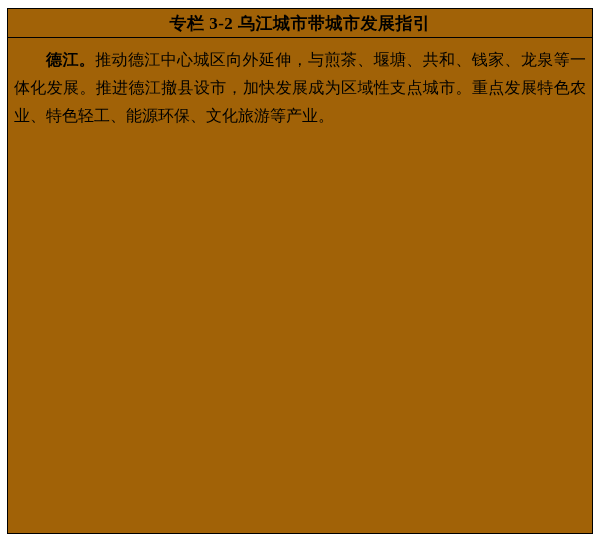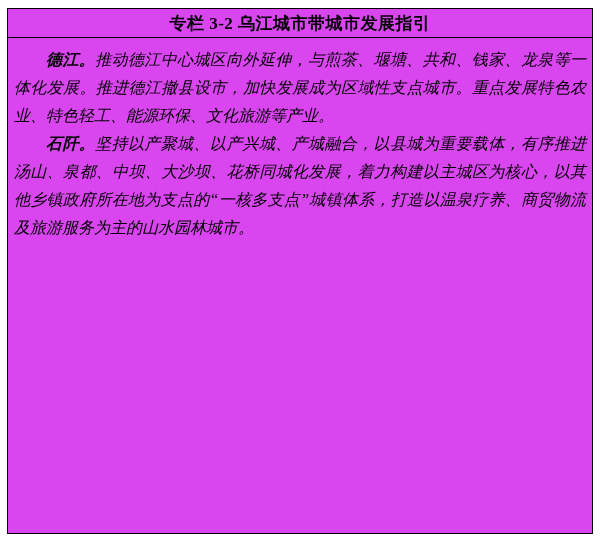--- a/index.html
+++ b/index.html
@@ -18,54 +18,52 @@
     background: #ffffff;
   }
   .panel {
     position: absolute;
     left: 7px;
     top: 8px;
     width: 586px;
     height: 526px;
     box-sizing: border-box;
     border: 1px solid #000000;
-    background: #d946ef;
+    background: #a16207;
     overflow: hidden;
   }
   .panel-title {
     height: 29px;
     box-sizing: border-box;
     border-bottom: 1px solid #000000;
     display: flex;
     align-items: center;
     justify-content: center;
     font-size: 17px;
     font-weight: 700;
     letter-spacing: 0.5px;
     white-space: pre;
   }
   .panel-body {
     padding: 8px 6px 0 6px;
-    font-style: italic;
   }
   .para {
     margin: 0;
     font-size: 16px;
     line-height: 28px;
     text-indent: 2em;
     text-align: justify;
   }
   .para .lead {
     font-weight: 700;
   }
 </style>
 </head>
 <body>
 
 <div class="page">
   <div class="panel">
     <div class="panel-title">专栏 3-2 乌江城市带城市发展指引</div>
     <div class="panel-body">
       <p class="para"><span class="lead">德江。</span><span>推动德江中心城区向外延伸，与煎茶、堰塘、共和、钱家、龙泉等一体化发展。推进德江撤县设市，加快发展成为区域性支点城市。重点发展特色农业、特色轻工、能源环保、文化旅游等产业。</span></p>
-      <p class="para"><span class="lead">石阡。</span><span>坚持以产聚城、以产兴城、产城融合，以县城为重要载体，有序推进汤山、泉都、中坝、大沙坝、花桥同城化发展，着力构建以主城区为核心，以其他乡镇政府所在地为支点的“一核多支点”城镇体系，打造以温泉疗养、商贸物流及旅游服务为主的山水园林城市。</span></p>
     </div>
   </div>
 </div>
 
 </body></html>

